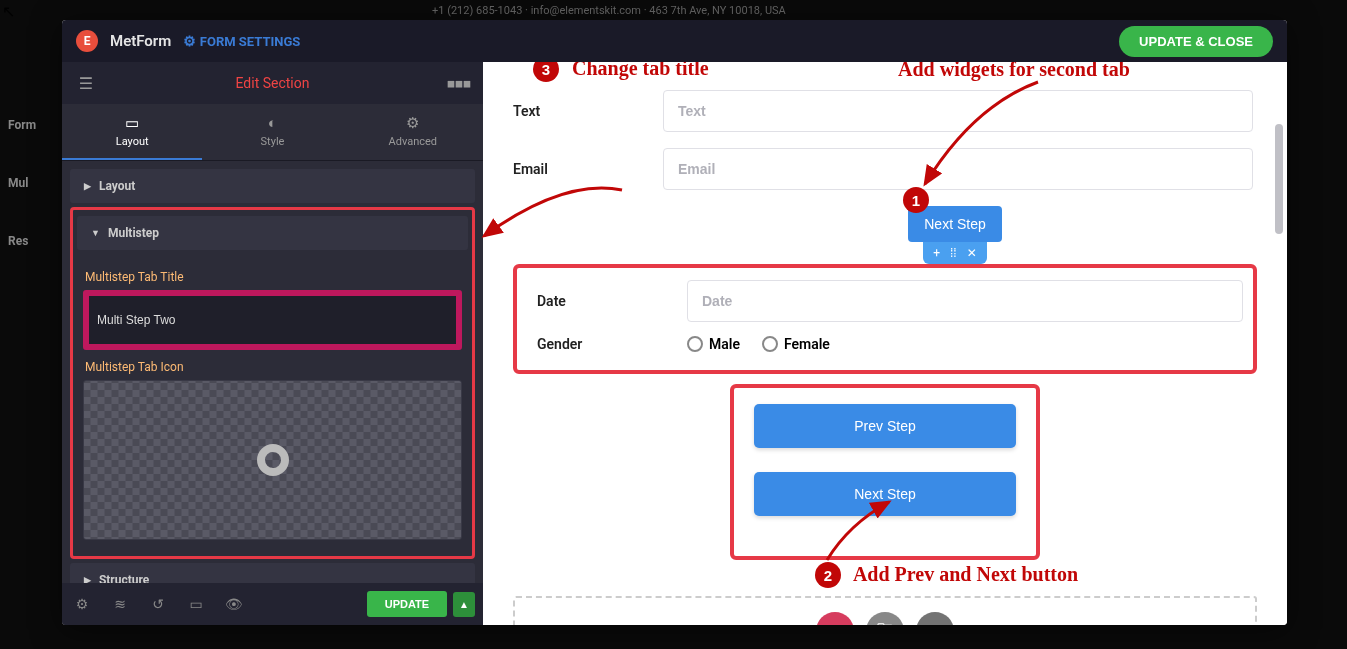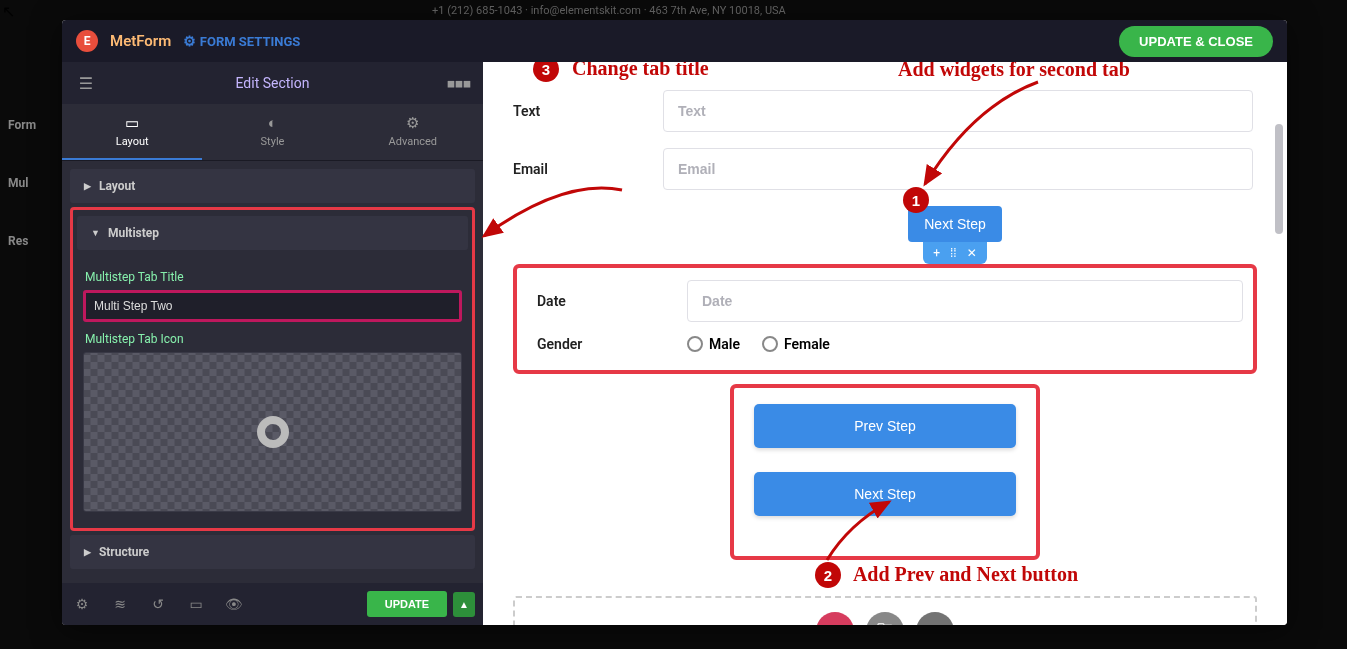--- a/index.html
+++ b/index.html
@@ -27,66 +27,66 @@
       align-items: center;
       justify-content: space-between;
       padding: 0 14px;
     }
     .modal-header-left { display: flex; align-items: center; gap: 12px; }
     .logo-badge {
       width: 22px; height: 22px; border-radius: 50%;
       background: #e84e3c; display: flex; align-items: center; justify-content: center;
       color: #fff; font-weight: bold; font-size: 12px;
     }
-    .brand-title { color: #fdba74; font-size: 15px; font-weight: 600; }
+    .brand-title { color: #e5e5e5; font-size: 15px; font-weight: 600; }
     .form-settings-link { color: #3a7bd5; font-size: 13px; font-weight: bold; display: flex; align-items: center; gap: 4px; }
     .gear-small { font-size: 14px; }
     .update-close-btn {
       background: #39b54a; color: #fff; border: none;
       padding: 8px 20px; border-radius: 18px; font-size: 13px; font-weight: bold;
       cursor: pointer;
     }
     .modal-body { display: flex; height: calc(100% - 42px); }
 
     
     .left-panel {
       width: 421px; background: #2c2c38; display: flex; flex-direction: column;
       position: relative;
     }
     .panel-header {
       height: 42px; background: #232331;
       display: flex; align-items: center; justify-content: space-between;
       padding: 0 12px;
     }
     .burger, .grid-btn { color: #999; font-size: 16px; cursor: pointer; width: 24px; text-align: center; }
-    .panel-title { color: #c4b5fd; font-size: 14px; flex: 1; text-align: center; }
+    .panel-title { color: #ef4444; font-size: 14px; flex: 1; text-align: center; }
     .tabs-row { display: flex; background: #2c2c38; border-bottom: 1px solid #1a1a24; }
     .tab {
       flex: 1; text-align: center; padding: 10px 0;
       color: #999; font-size: 11px; cursor: pointer;
     }
     .tab.active { color: #fff; border-bottom: 2px solid #3a7bd5; }
     .tab-icon { display: block; font-size: 15px; margin-bottom: 3px; }
 
     .accordion { flex: 1; overflow-y: auto; padding: 4px 6px; }
     .acc-item {
       background: #343442; color: #ccc; font-size: 12px; font-weight: bold;
       padding: 10px 14px; margin: 4px 2px; border-radius: 3px;
       display: flex; align-items: center; gap: 8px; cursor: pointer;
     }
     .caret { font-size: 9px; }
     .redbox {
       border: 3px solid #e63946; border-radius: 4px;
       margin: 2px; padding: 2px 2px 6px 2px;
     }
     .multistep-body { padding: 6px 8px 10px 8px; }
-    .field-label { color: #86efac; font-size: 12px; margin: 10px 0 6px 2px; }
+    .field-label { color: #fdba74; font-size: 12px; margin: 10px 0 6px 2px; }
     .text-input {
-      width: 100%; background: #1f1f2a; color: #ddd; border: 3px solid #be185d;
-      padding: 6px 8px; font-size: 12px; border-radius: 3px;
+      width: 100%; background: #1f1f2a; color: #ddd; border: 6px solid #be185d;
+      padding: 17px 8px; font-size: 12px; border-radius: 3px;
     }
     .icon-picker {
       width: 100%; height: 160px;
       background: repeating-conic-gradient(#4a4a55 0% 25%, #5a5a66 0% 50%) 50% / 14px 14px;
       border: 1px solid #393946; border-radius: 3px;
       position: relative; margin-top: 4px;
     }
     .icon-picker-circle {
       position: absolute; left: 50%; top: 50%;
       width: 32px; height: 32px; border: 8px solid #bbb; border-radius: 50%;

